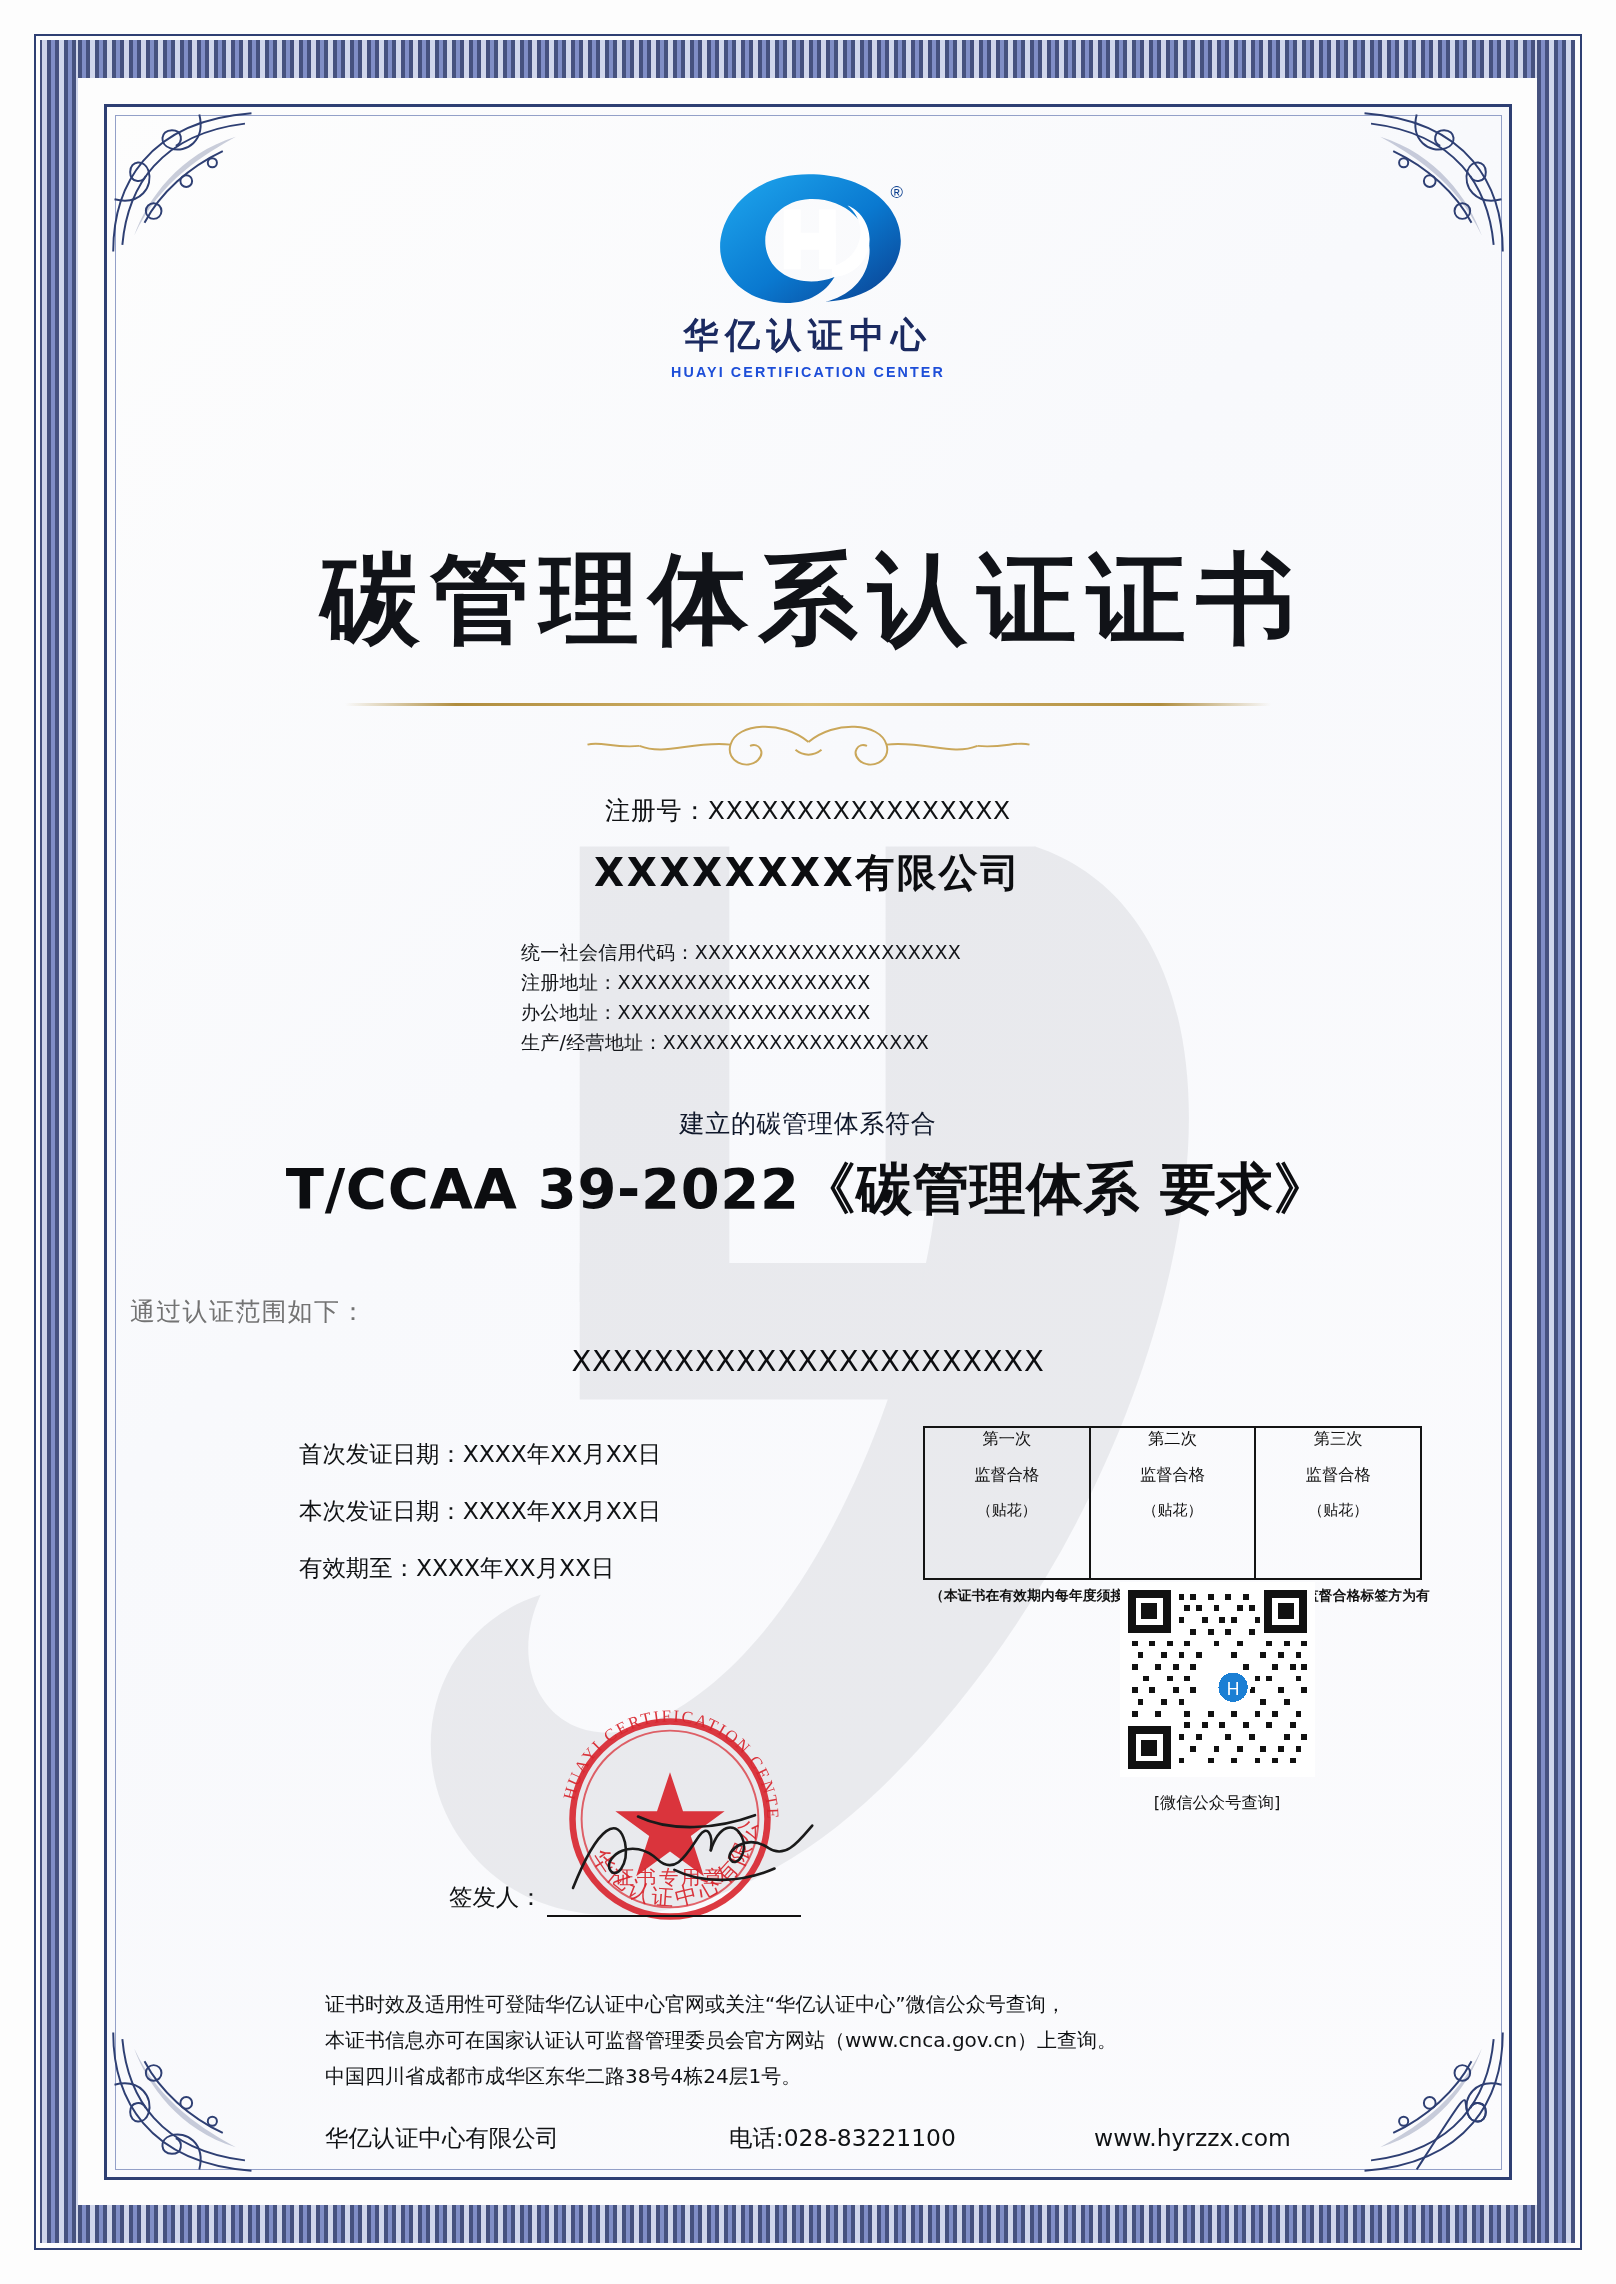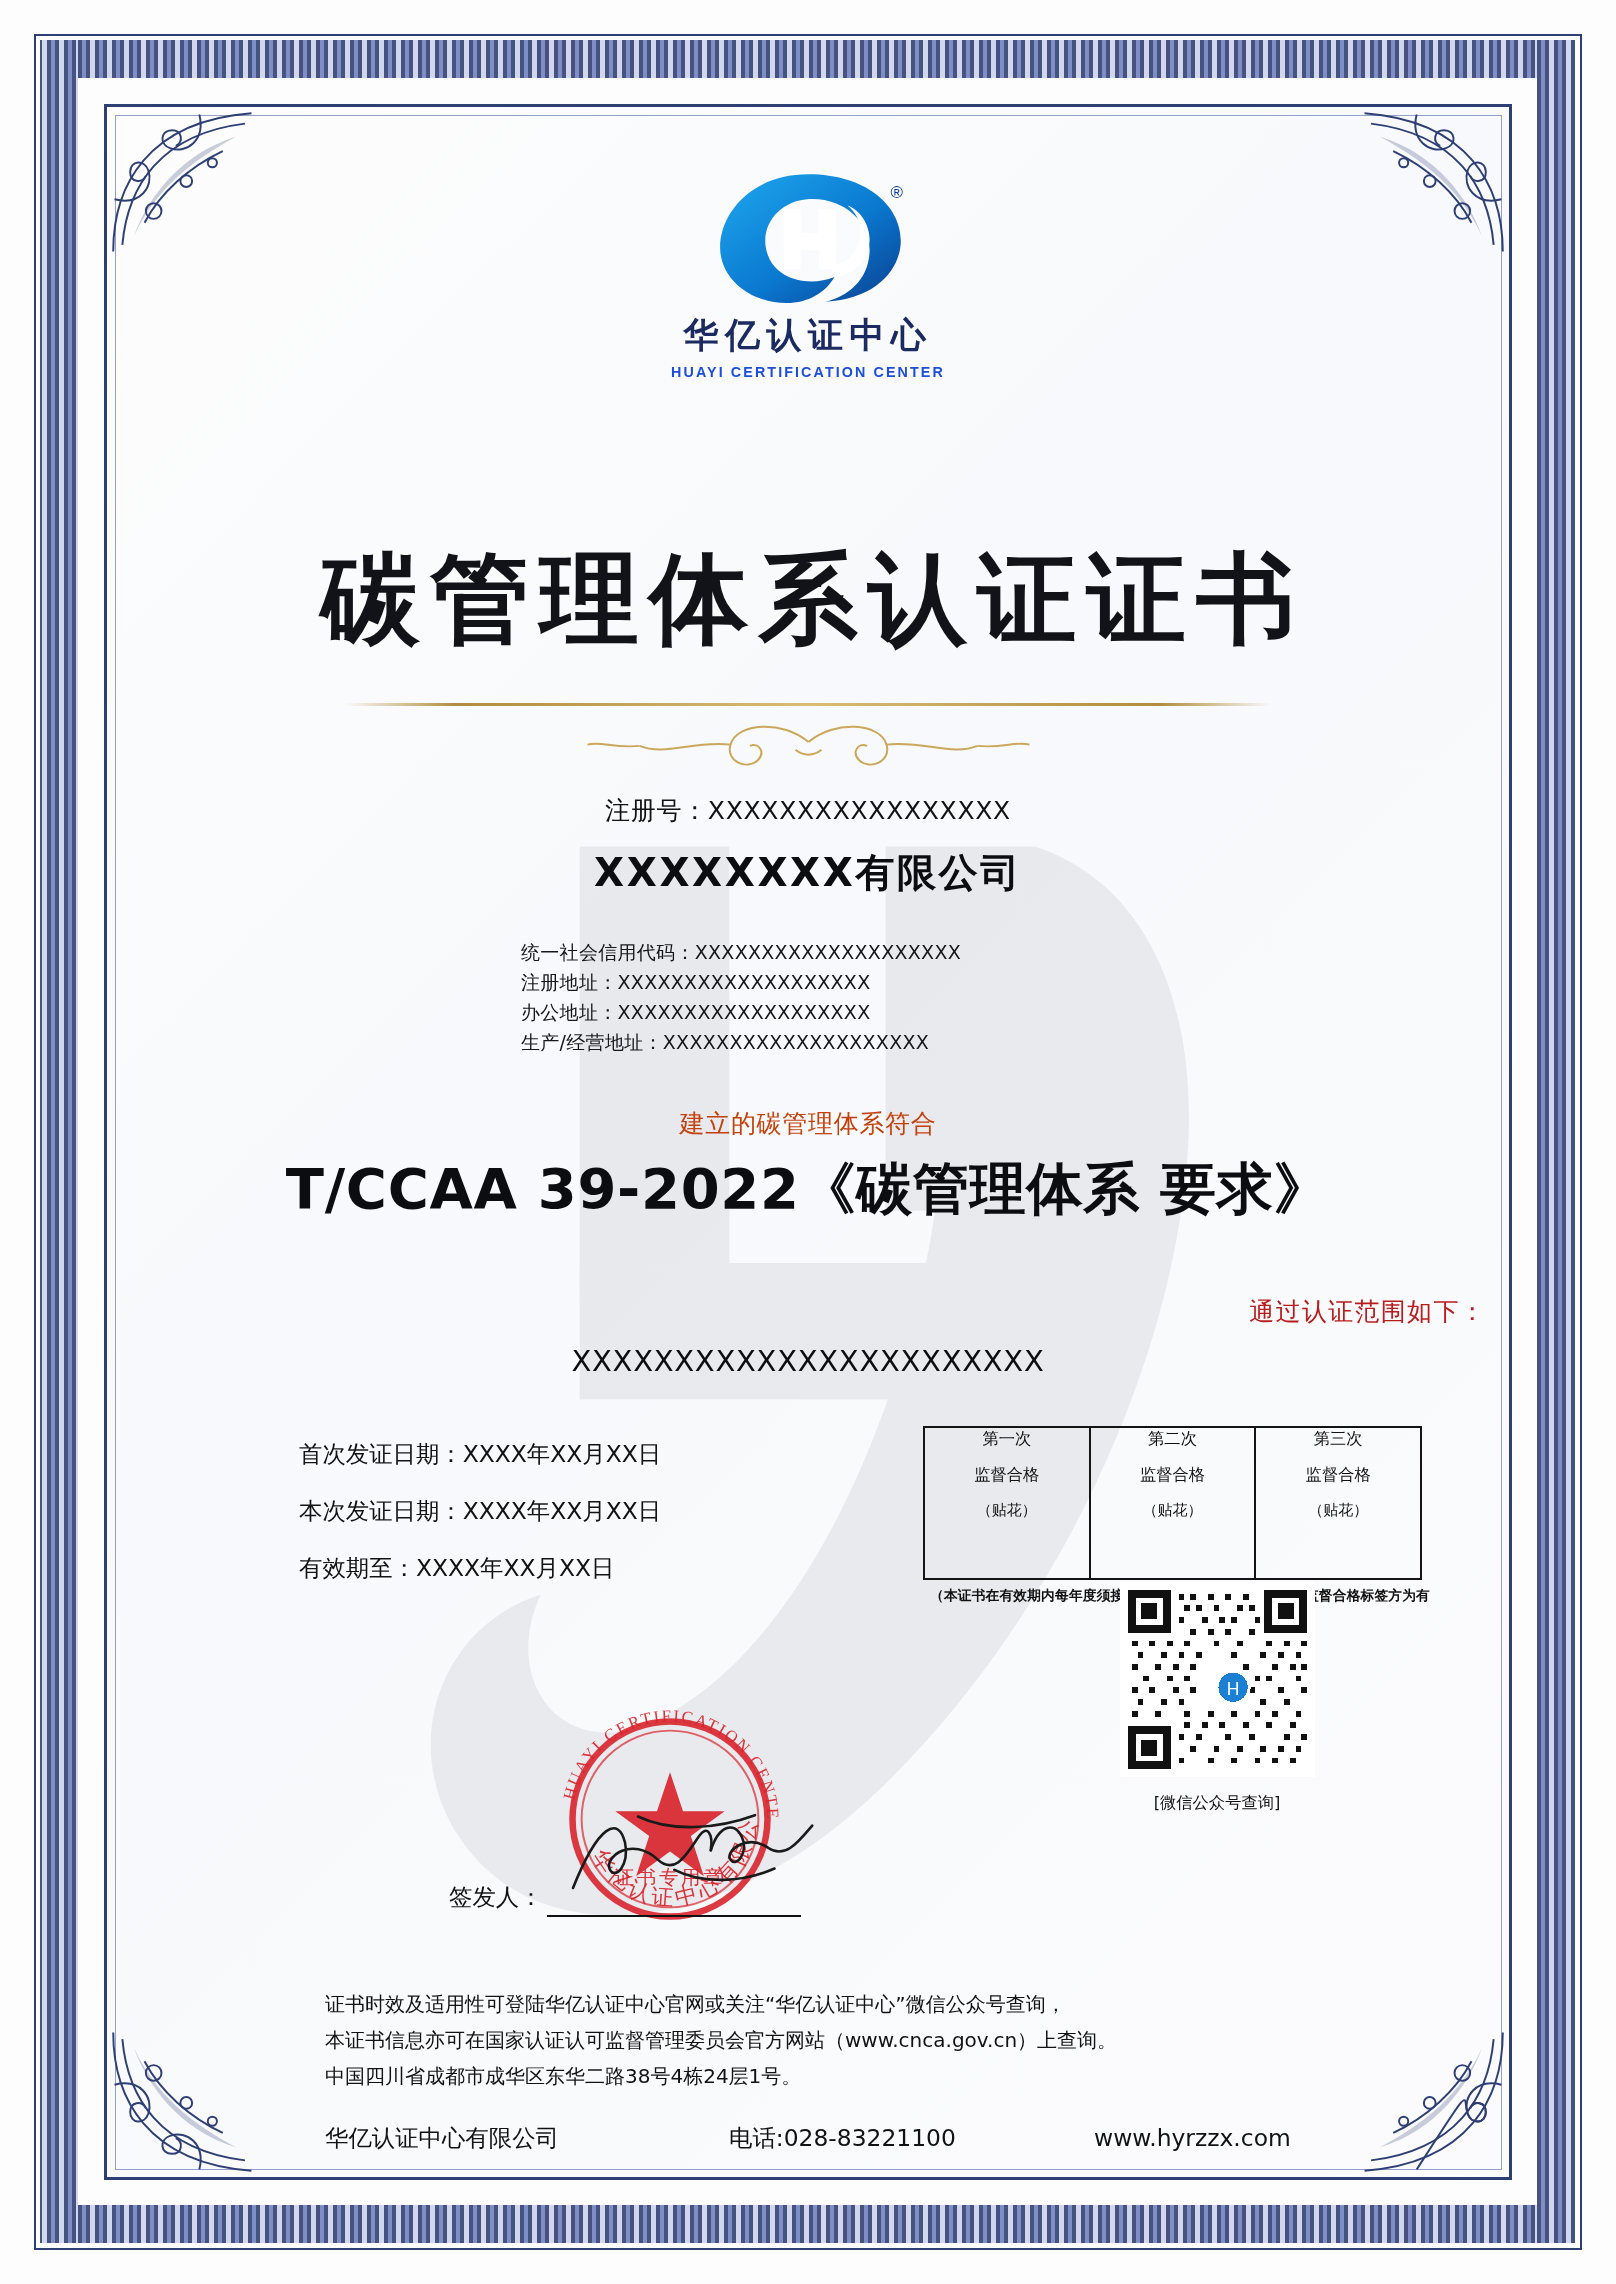--- a/index.html
+++ b/index.html
@@ -176,42 +176,42 @@
     white-space: nowrap;
   }
   .addr-block div { letter-spacing: 0.3px; }
 
   
   .conform-lead {
     position: absolute;
     left: 0; right: 0; top: 977px;
     text-align: center;
     font-size: 25px;
-    color: #c2410c;
+    color: #0f172a;
     letter-spacing: 0.7px;
     font-family: Liberation Serif, serif;
   }
   .standard {
     position: absolute;
     left: 0; right: 0; top: 1022px;
     text-align: center;
     font-size: 56px;
     font-weight: 700;
     letter-spacing: 0.7px;
     color: #0c0d10;
     font-family: "DejaVu Sans", "Liberation Sans", sans-serif;
   }
 
   
   .scope-lead {
     position: absolute;
     left: 0; right: 0; top: 1165px;
-    text-align: right;
+    text-align: left;
     font-size: 25px;
-    color: #b91c1c;
+    color: #737373;
     letter-spacing: 1.3px;
     font-family: "DejaVu Sans", "Liberation Sans", sans-serif;
   }
   .scope-value {
     position: absolute;
     left: 0; right: 0; top: 1214px;
     text-align: center;
     font-size: 29px;
     color: #0c0d10;
     letter-spacing: 0.7px;

